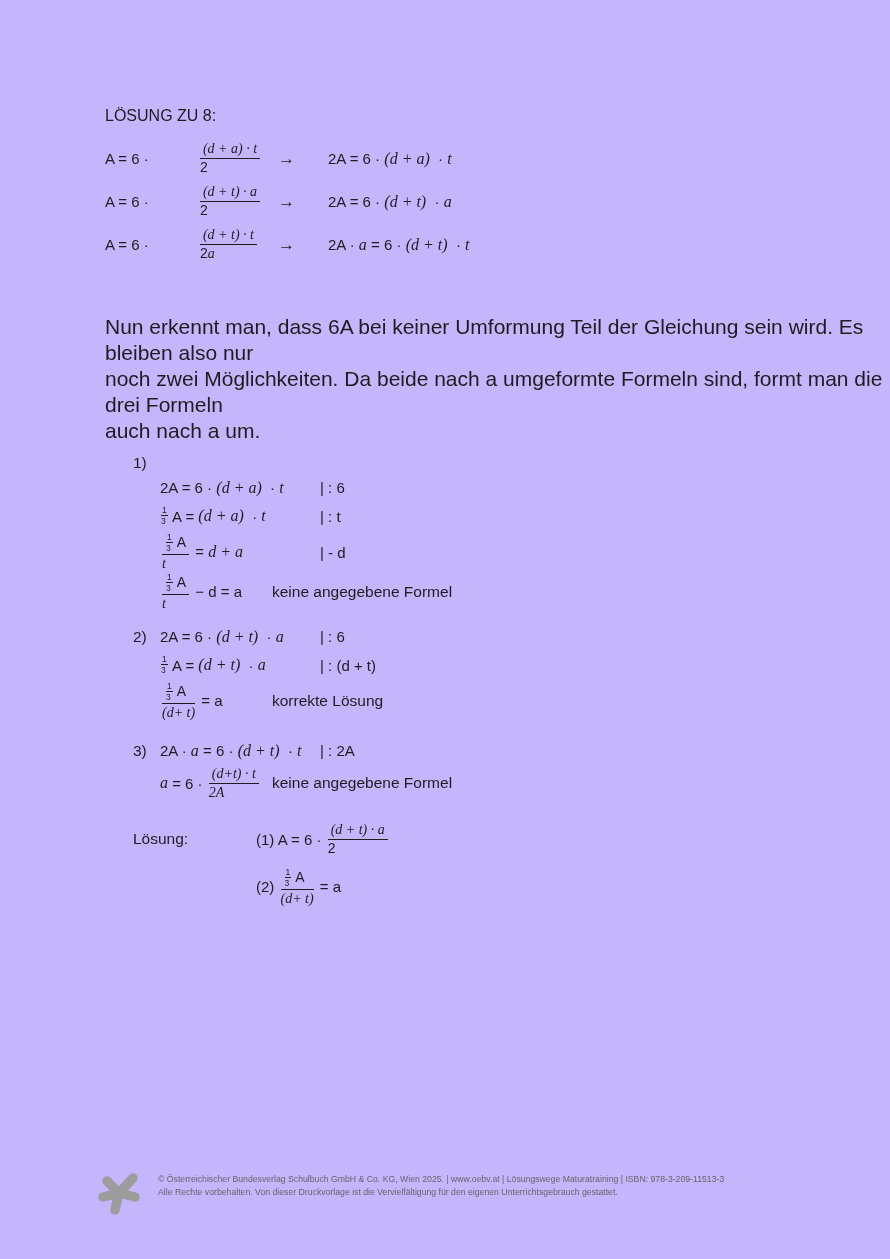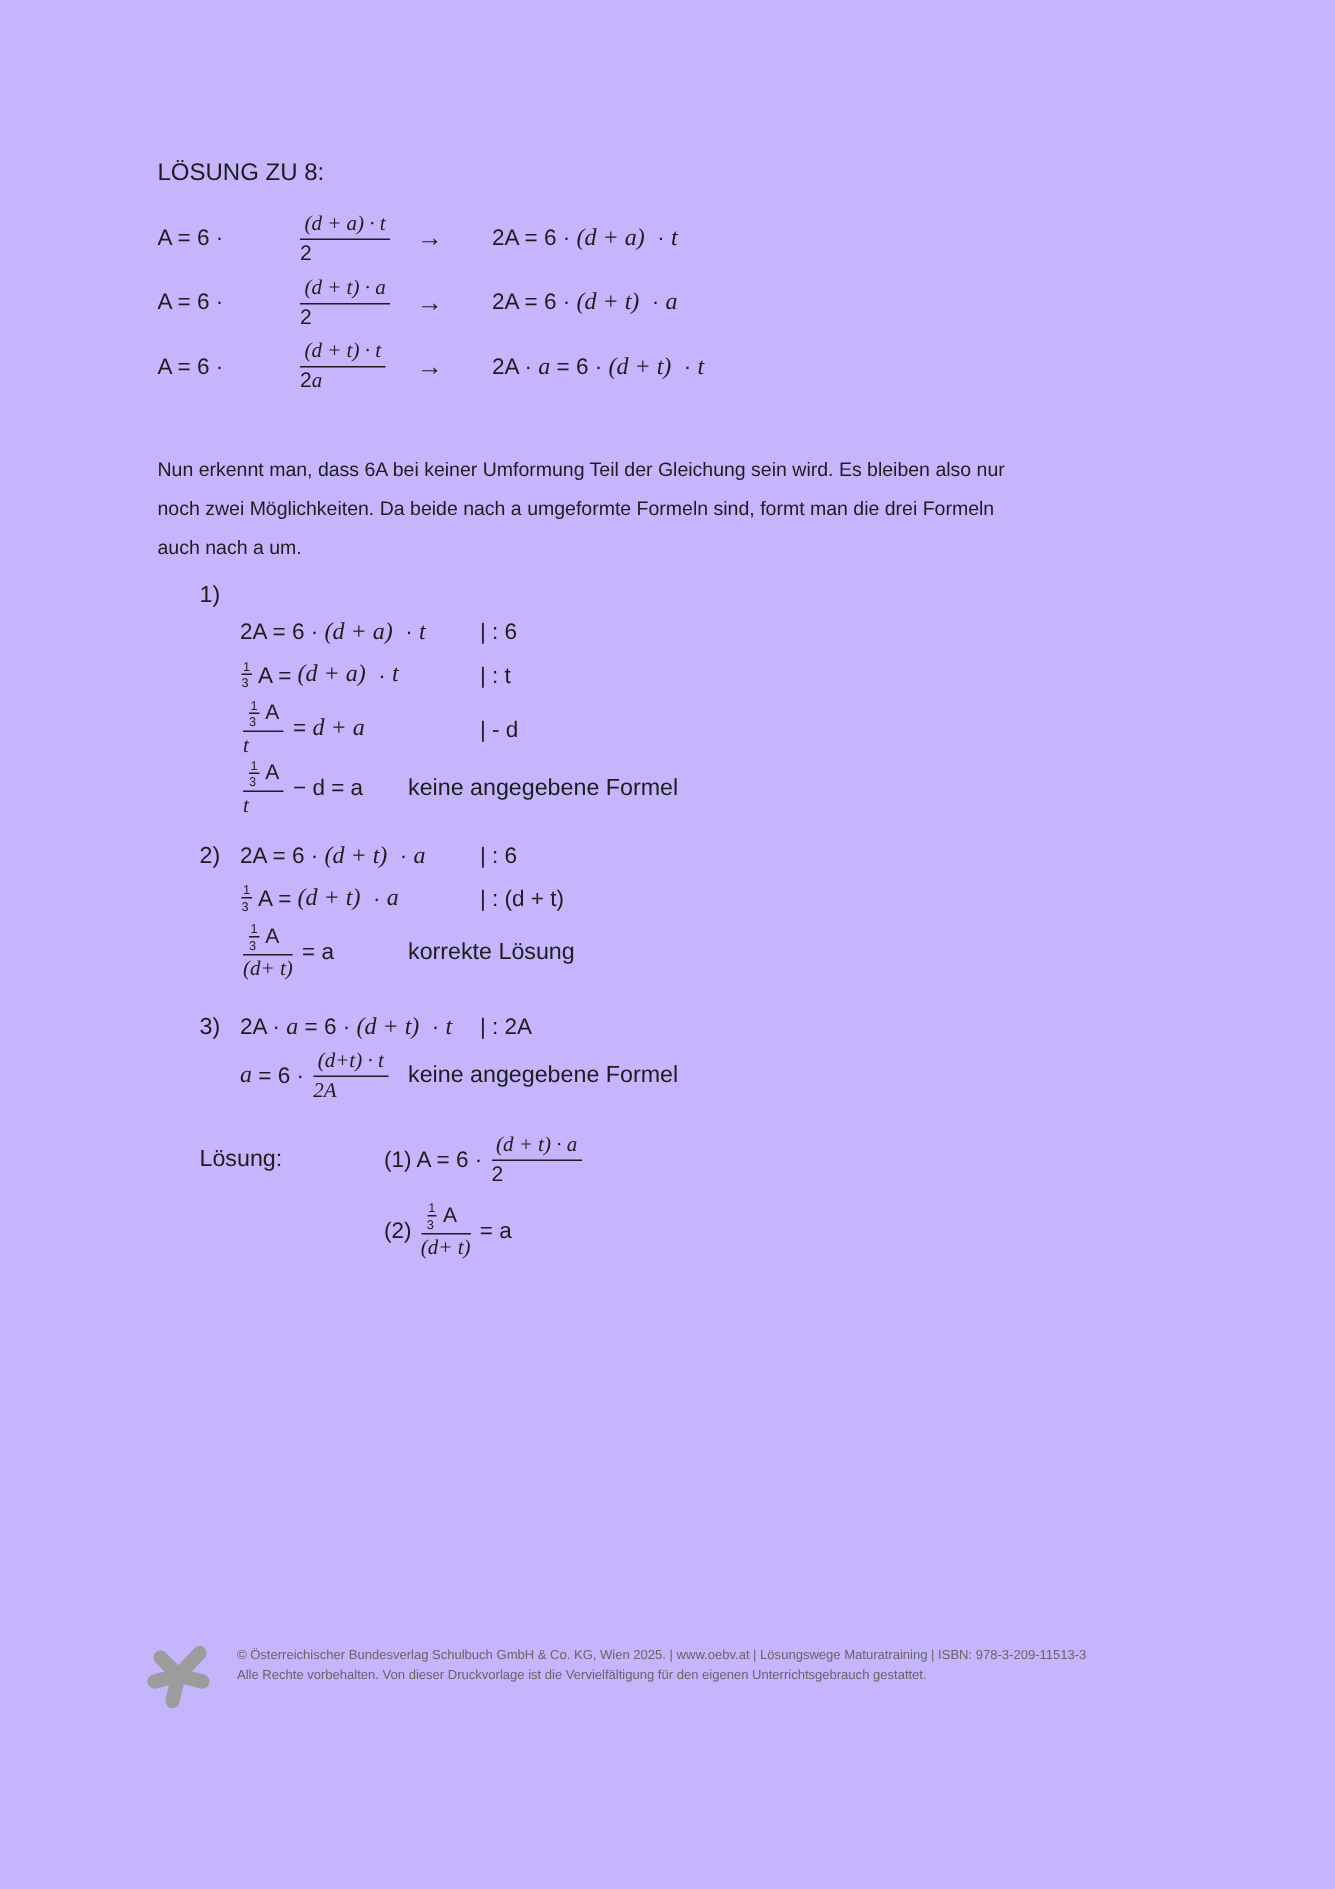--- a/index.html
+++ b/index.html
@@ -28,21 +28,21 @@
   .mi{font-family:"Liberation Serif", serif;font-style:italic;font-size:16px;white-space:pre;}
   .frac{display:inline-block;vertical-align:middle;text-align:left;line-height:1.12;font-size:14px;margin:0 2px;}
   .frac .num{display:block;border-bottom:1px solid #1d1d1d;padding:0 3px 1px;}
   .frac .den{display:block;padding-top:1px;}
   .frac .mr{font-size:inherit;}
   .frac .mi{font-size:inherit;font-family:"Liberation Serif", serif;font-style:italic;}
   .frac.small{font-size:8.5px;line-height:1.05;margin:0 1px;vertical-align:middle;}
   .frac.small .num{padding:0 1px 0;}
   .num .frac.small{vertical-align:middle;}
 
-  .para{font-size:13px;line-height:26px;margin-top:34px;}
+  .para{font-size:21px;line-height:26px;margin-top:48px;}
 
   
   .sections{margin-top:6px;margin-left:28px;}
   .section-2,.section-3{margin-top:12px;}
   .section-3{margin-top:17px;}
   .sline{display:flex;align-items:center;}
   .h-s{min-height:25px;}
   .h-m{min-height:32px;}
   .h-l{min-height:40px;}
   .h-xl{min-height:44px;}
@@ -53,21 +53,21 @@
   .op{font-size:15px;white-space:pre;}
   .note{font-size:15.5px;}
 
   
   .solution{display:flex;margin-top:14px;margin-left:28px;gap:44px;}
   .sol-label{flex:0 0 79px;font-size:15.5px;padding-top:13px;}
   .sol-lines .sline{align-items:center;}
   .sol-line-2{margin-top:4px;}
 
   
-  .footer{position:absolute;left:98px;top:1094px;display:flex;align-items:flex-start;}
+  .footer{position:absolute;left:98px;top:1170px;display:flex;align-items:flex-start;}
   .logo{flex:0 0 44px;height:46px;margin-right:16px;}
   .footer-text{font-size:8.7px;line-height:13px;color:#666666;padding-top:3px;}
 </style>
 </head>
 <body>
 
 <div class="page">
 
   <div class="title">LÖSUNG ZU 8:</div>
 

